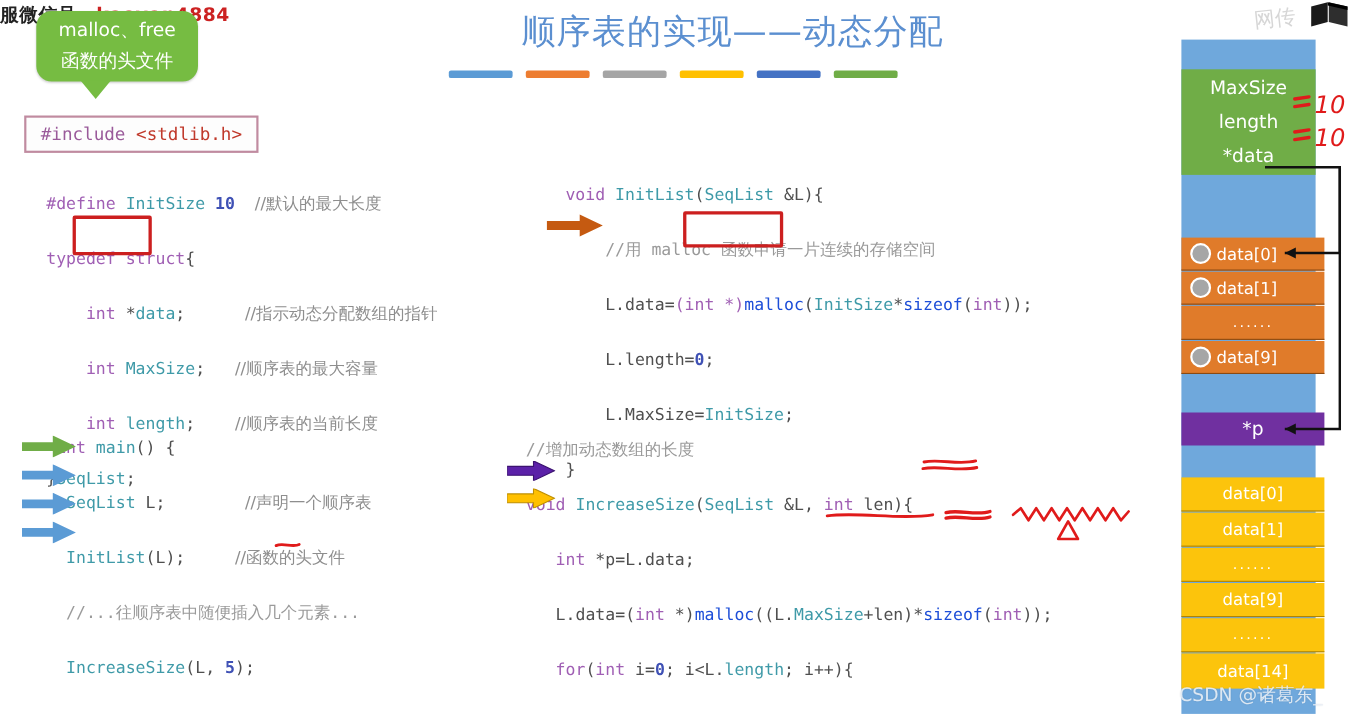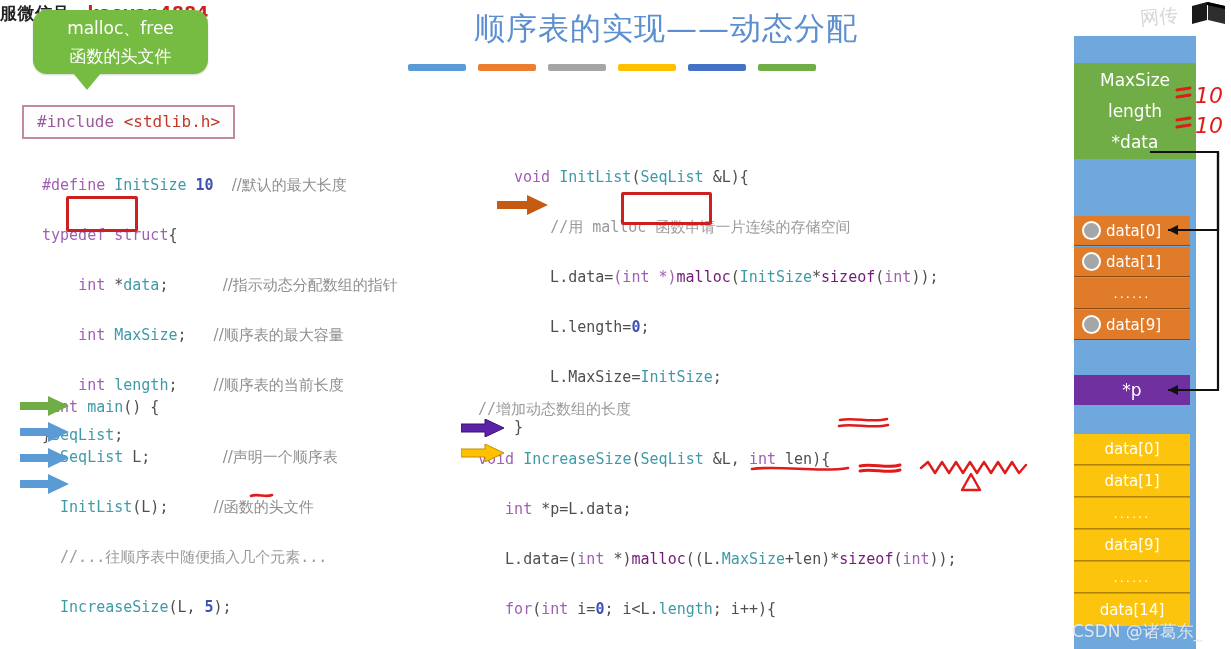--- a/index.html
+++ b/index.html
@@ -37,21 +37,21 @@
     white-space:nowrap;
   }
   .mooc-mark{width:36px;height:24px;display:block;}
   .mooc-text{
     font-family:"DejaVu Sans",sans-serif;
     font-size:20px;color:#3b3b3b;letter-spacing:0px;
   }
 
   
   .callout{
-    position:absolute;left:33px;top:10px;width:175px;height:64px;
+    position:absolute;left:33px;top:10px;width:147px;height:64px;
     background:#76bc42;border-radius:14px;
     box-shadow:0 1px 2px rgba(0,0,0,.18);
   }
   .callout .ctext{
     color:#ffffff;font-family:"DejaVu Sans",sans-serif;
     font-size:17px;line-height:30px;text-align:center;padding-top:3px;
   }
   .callout .tail{
     position:absolute;left:40px;bottom:-16px;width:0;height:0;
     border-left:14px solid transparent;border-right:14px solid transparent;
@@ -73,21 +73,21 @@
     position:absolute;
     font-family:"DejaVu Sans Mono","Liberation Mono",monospace;
     font-size:15px;line-height:25px;
     color:#4f4f4f;white-space:pre;margin-left:16px;
   }
   .code .kw{color:#a05fb4;}
   .code .ty{color:#3f9aa8;}
   .code .fn{color:#3f9aa8;}
   .code .num{color:#3f51b5;font-weight:bold;}
   .code .cm{color:#9a9a9a;}
-  .code .mg{color:#701a75;}
+  .code .mg{color:#1d4ed8;}
 
   .cm-cn{color:#8e8e8e;font-family:"DejaVu Sans",sans-serif;font-size:15px;}
 
   .hl-box{
     position:absolute;border:3px solid #cc1f1f;
     border-radius:2px;pointer-events:none;
   }
 
   
   .arrow{position:absolute;}
@@ -103,21 +103,21 @@
     background:#6fa8dc;
   }
 
   .struct-box{
     position:absolute;left:1074px;top:63px;width:122px;height:96px;
     background:#70ad47;color:#fff;
     font-family:"DejaVu Sans",sans-serif;font-size:17px;
     text-align:center;line-height:31px;padding-top:2px;box-sizing:border-box;
   }
   .slot{
-    position:absolute;left:1074px;width:116px;box-sizing:border-box;
+    position:absolute;left:1074px;width:130px;box-sizing:border-box;
     color:#fff;font-family:"DejaVu Sans",sans-serif;font-size:15px;
     display:flex;align-items:center;
   }
   .slot .bullet{
     width:15px;height:15px;border-radius:50%;
     background:#a6a6a6;border:2px solid #ffffff;
     margin-left:8px;margin-right:5px;flex:0 0 auto;
   }
   .slot .lab{white-space:nowrap;}
   .slot .dots{width:100%;text-align:center;letter-spacing:2px;font-size:13px;}

